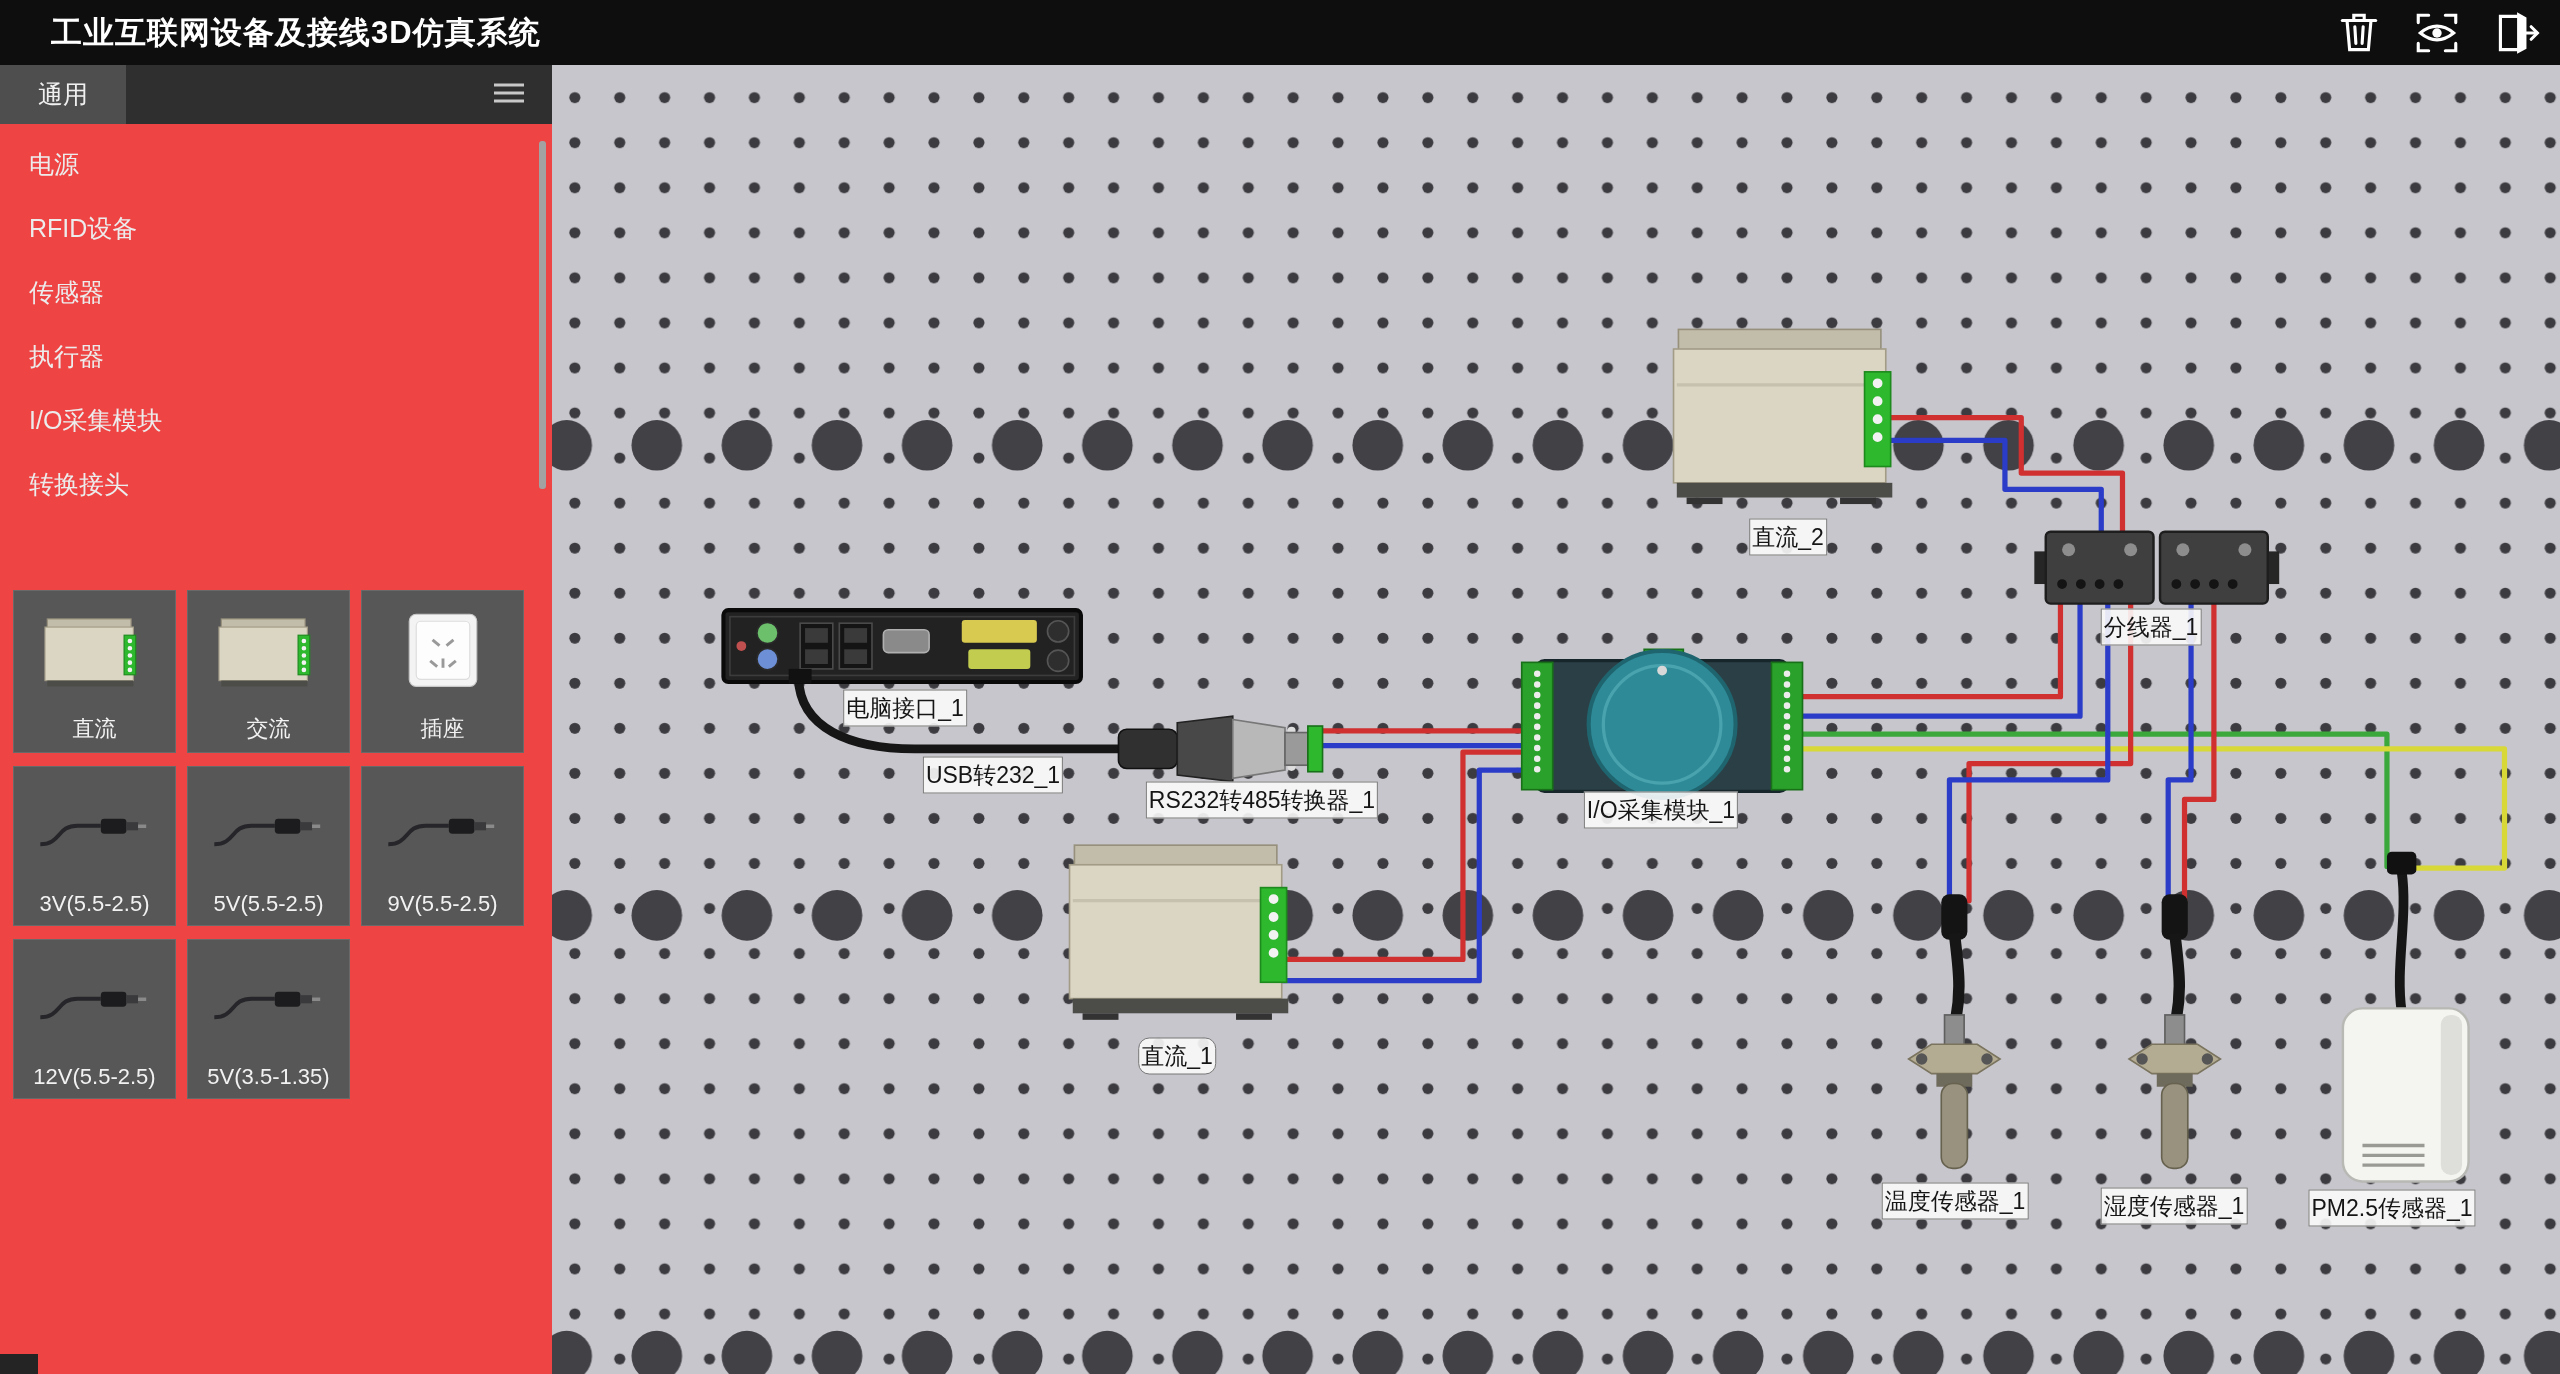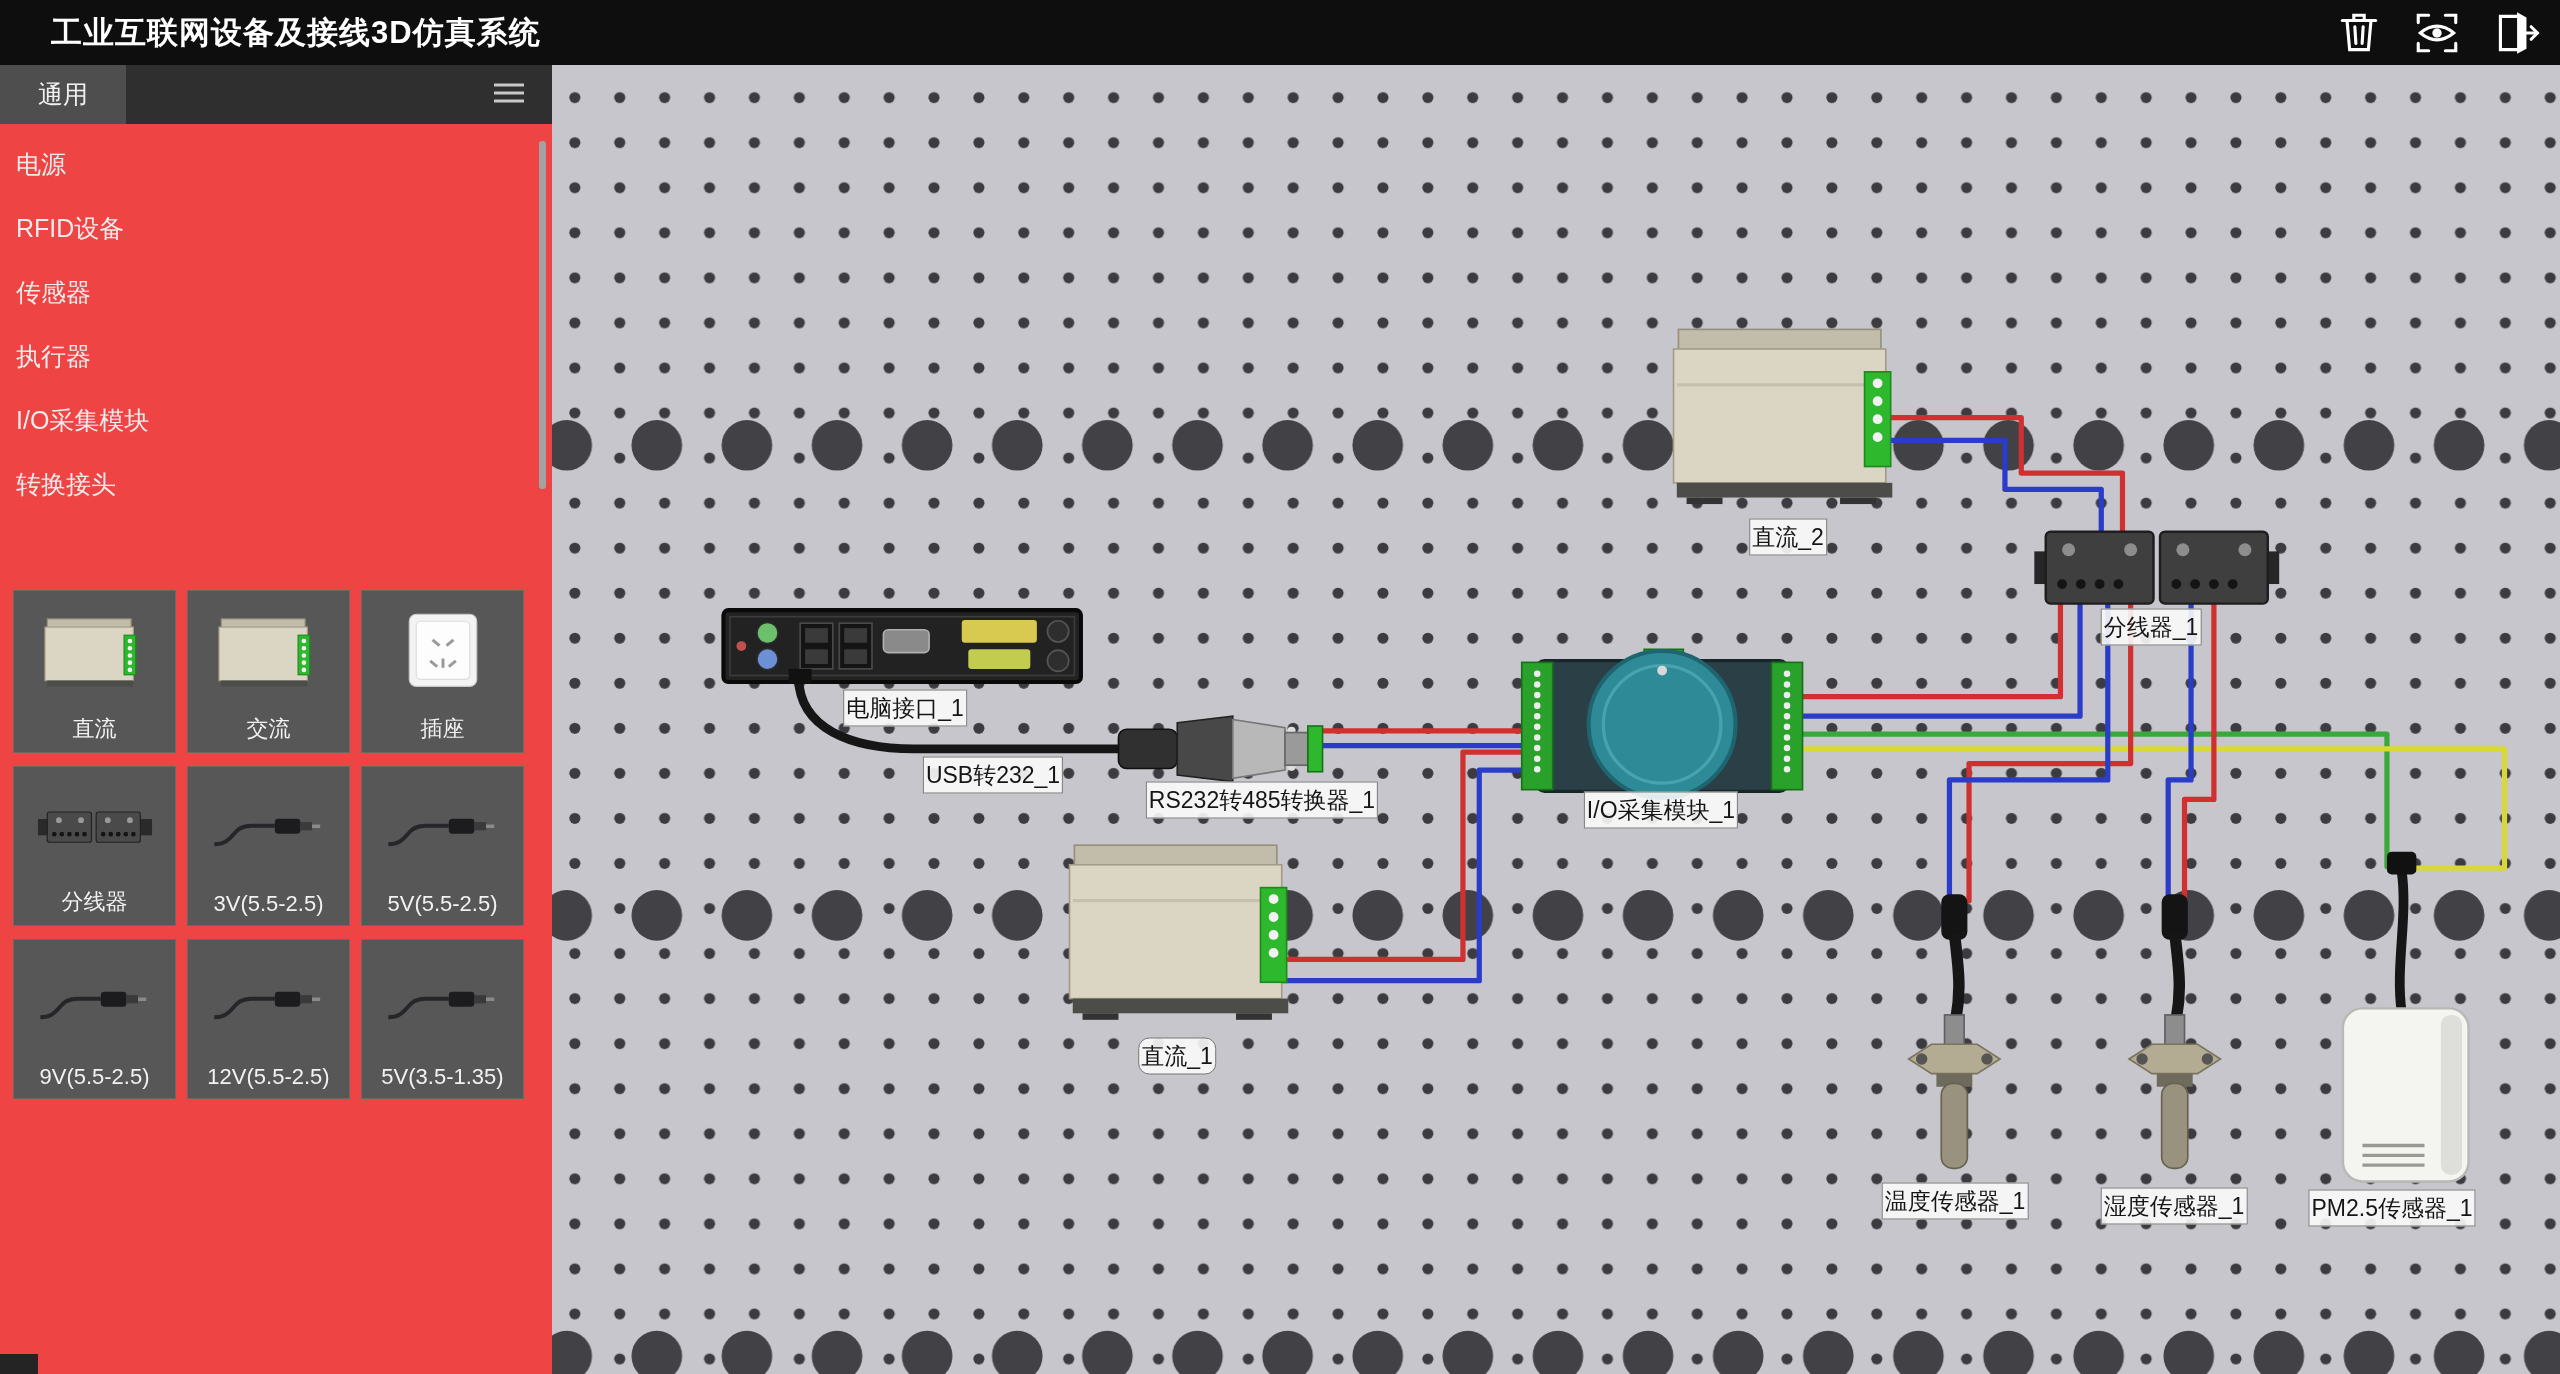--- a/index.html
+++ b/index.html
@@ -15,21 +15,21 @@
   .icon-btn { width:58px; height:56px; display:flex; align-items:center; justify-content:center; cursor:pointer; }
   .icon-btn svg { width:50px; height:50px; }
 
   
   .sidebar { position:absolute; top:65px; left:0; width:552px; height:1309px; background:#ef4444; z-index:20; }
   .tab-row { position:relative; height:59px; background:#2f2f2f; display:flex; align-items:stretch; }
   .tab { width:126px; background:#4e4e4e; color:#f0f0f0; font-size:25px;
          display:flex; align-items:center; justify-content:center; cursor:pointer; }
   .hamburger { margin-left:auto; margin-right:26px; align-self:center; cursor:pointer; }
   .cat-list { padding-top:8px; }
-  .cat-item { height:64px; line-height:64px; padding-left:16px; color:#ececec; font-size:25px; cursor:pointer; }
+  .cat-item { height:64px; line-height:64px; padding-left:29px; color:#ececec; font-size:25px; cursor:pointer; }
   .scrollbar { position:absolute; top:76px; right:6px; width:7px; height:348px; background:#a2a2a2; border-radius:3px; }
   .tiles { position:absolute; top:525px; left:13px; display:grid;
            grid-template-columns:163px 163px 163px; grid-template-rows:163px 160px 160px; gap:13px 11px; }
   .tile { background:#575757; border:1px solid #696969; display:flex; flex-direction:column;
           align-items:center; justify-content:space-between; padding-bottom:8px; cursor:pointer; }
   .tile svg { flex:1; width:128px; min-height:0; }
   .tile-label { color:#f2f2f2; font-size:22px; margin-top:2px; white-space:nowrap; }
   .sidebar-corner { position:absolute; left:0; bottom:0; width:38px; height:20px; background:#242424; }
 
   
@@ -160,26 +160,20 @@
         <div class="tile-label">交流</div>
       </div>
       <div class="tile">
         <svg>
             <use href="#sym-socket"></use>
           </svg>
         <div class="tile-label">插座</div>
       </div>
       <div class="tile">
         <svg>
-            <use href="#sym-splitter"></use>
-          </svg>
-        <div class="tile-label">分线器</div>
-      </div>
-      <div class="tile">
-        <svg>
             <use href="#sym-plug"></use>
           </svg>
         <div class="tile-label">3V(5.5-2.5)</div>
       </div>
       <div class="tile">
         <svg>
             <use href="#sym-plug"></use>
           </svg>
         <div class="tile-label">5V(5.5-2.5)</div>
       </div>

